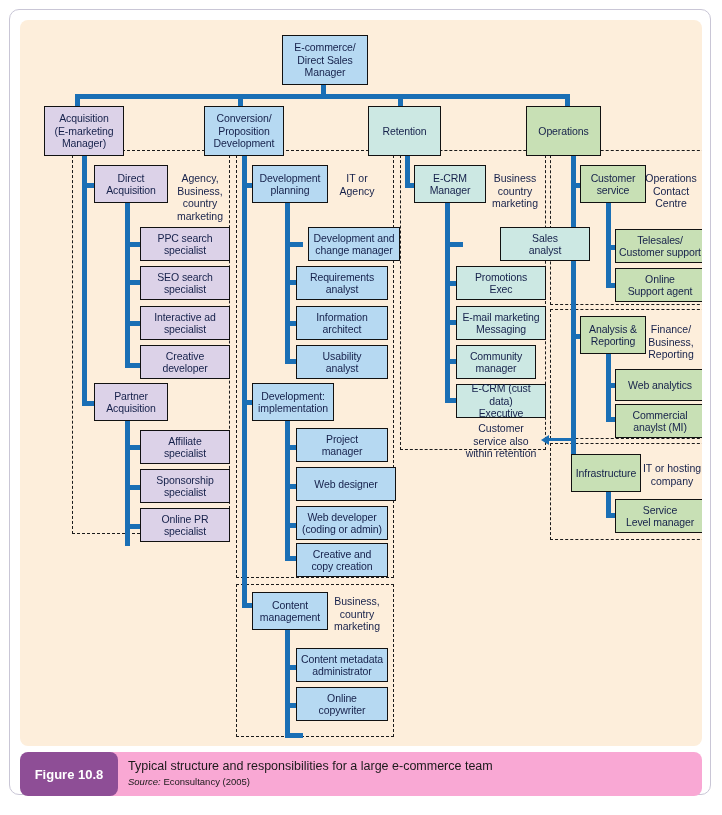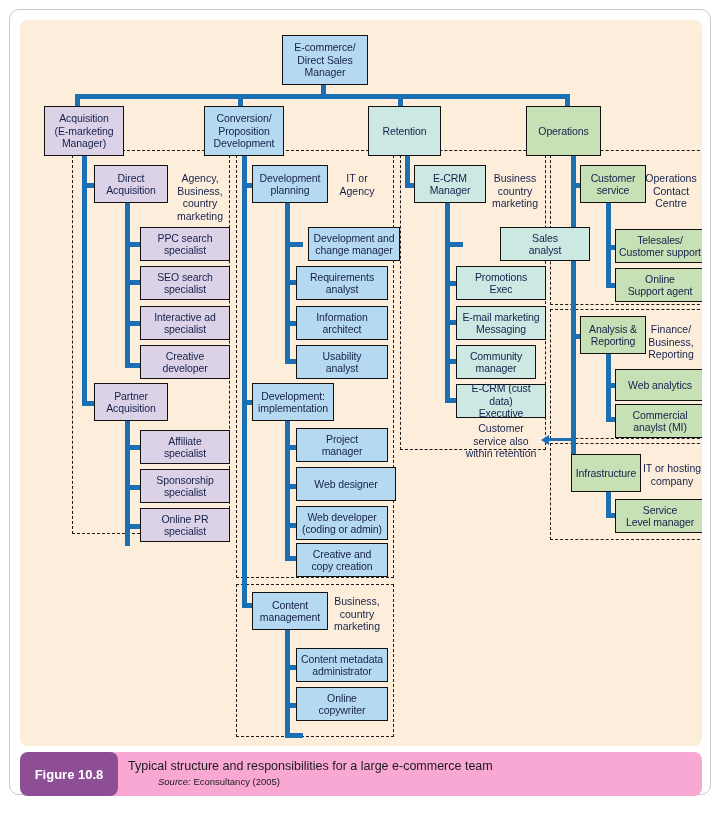--- a/index.html
+++ b/index.html
@@ -111,21 +111,21 @@
     font-size: 12.5px;
     color: #1a1a1a;
     line-height: 15px;
   }
   #caption-source {
     font-size: 9.5px;
     color: #1a1a1a;
     line-height: 13px;
     margin-top: 1px;
   }
-  #caption-source i { font-style: italic; margin-left: 30px; }
+  #caption-source i { font-style: italic; }
   .arrow-head {
     position: absolute;
     width: 0; height: 0;
     border-top: 5px solid transparent;
     border-bottom: 5px solid transparent;
     border-right: 8px solid #1a6fb5;
     z-index: 3;
   }
 </style>
 </head>

